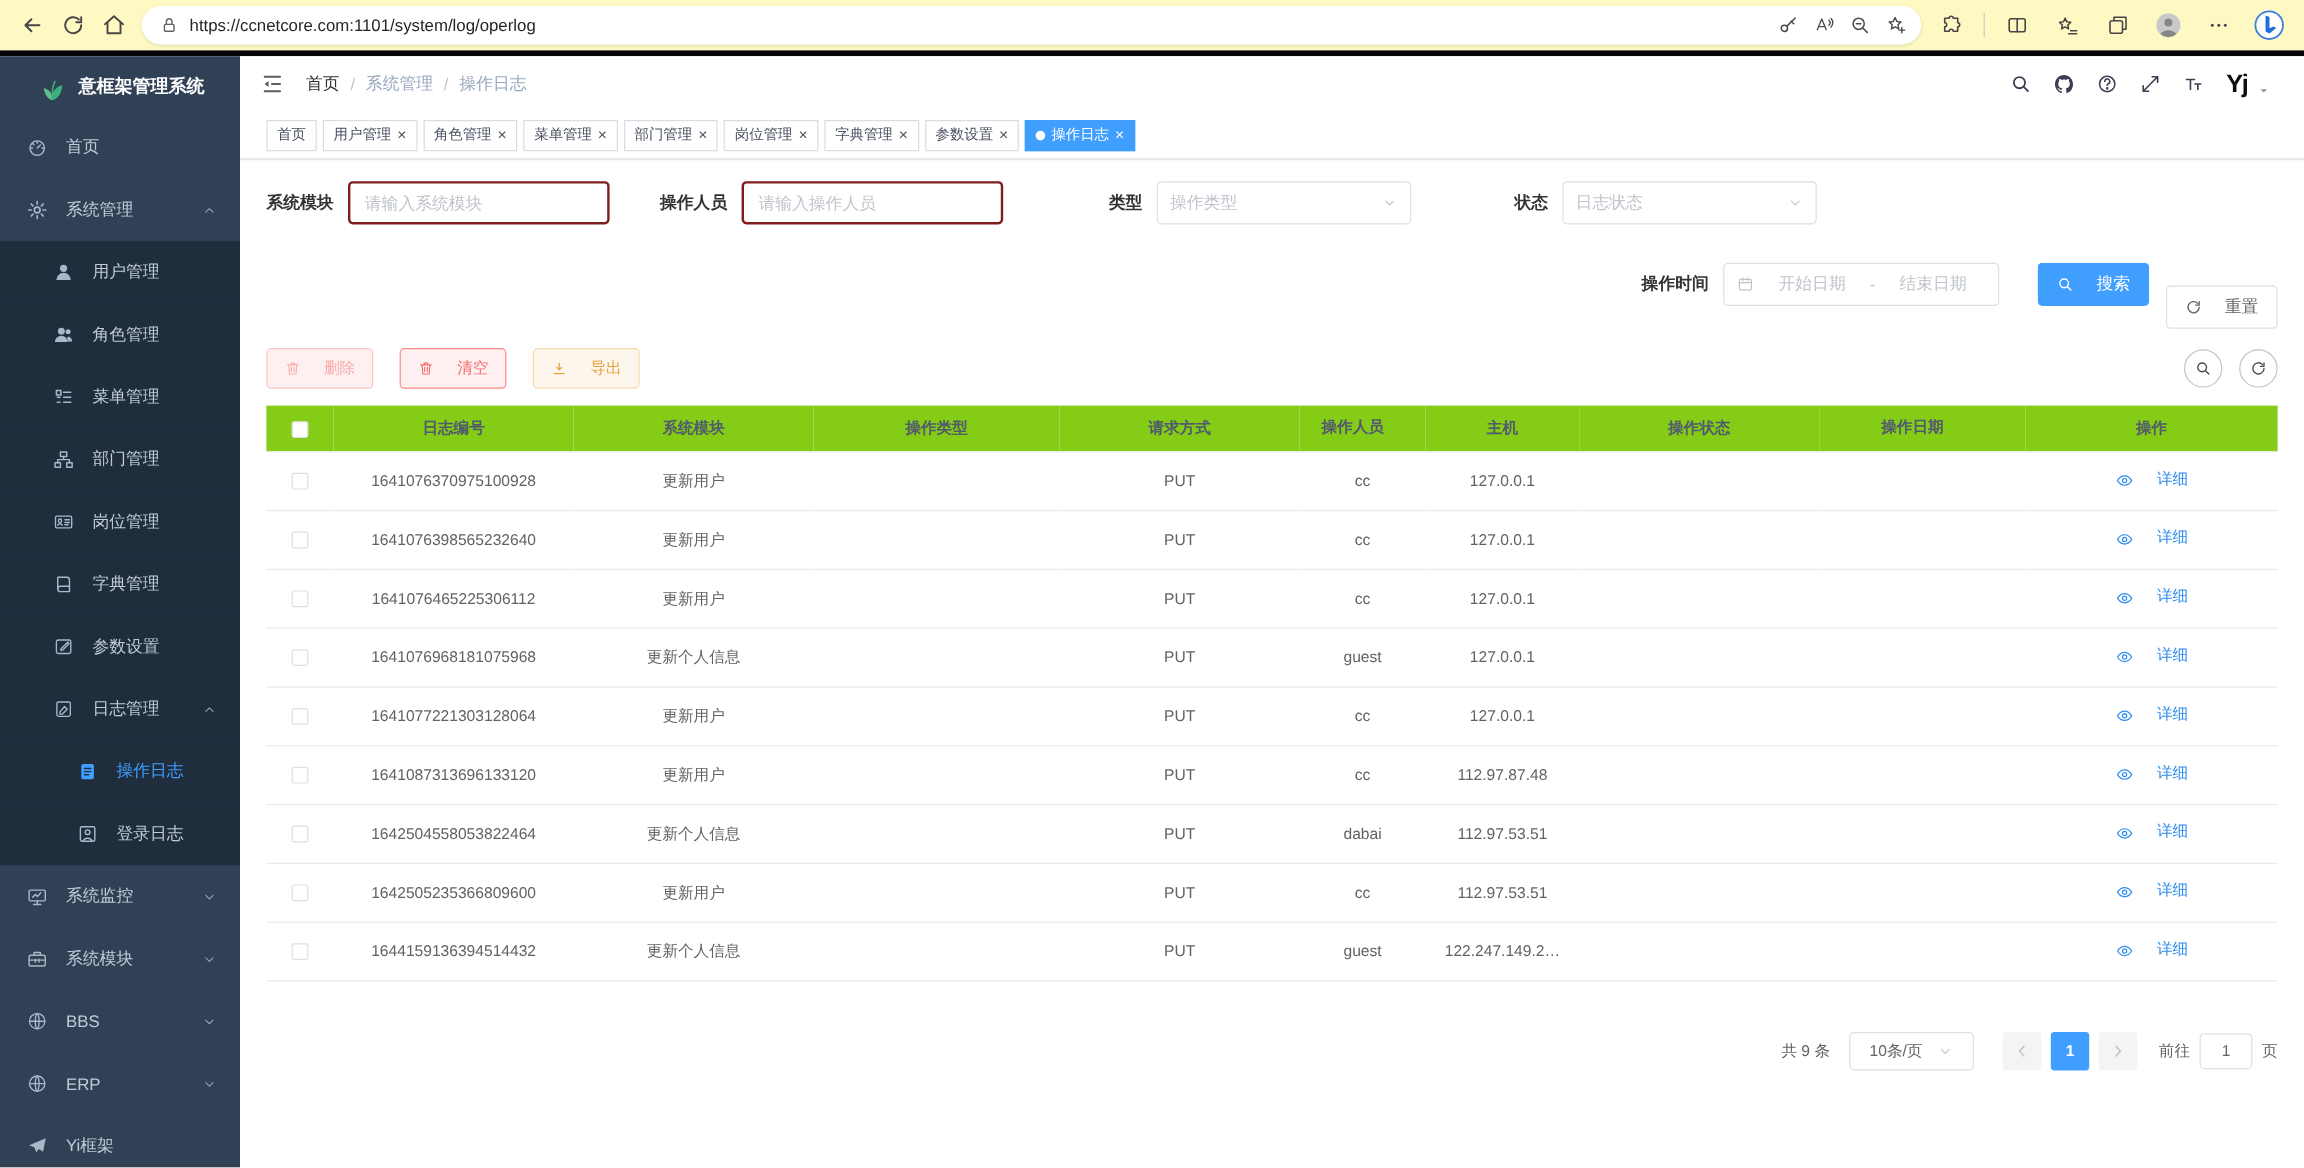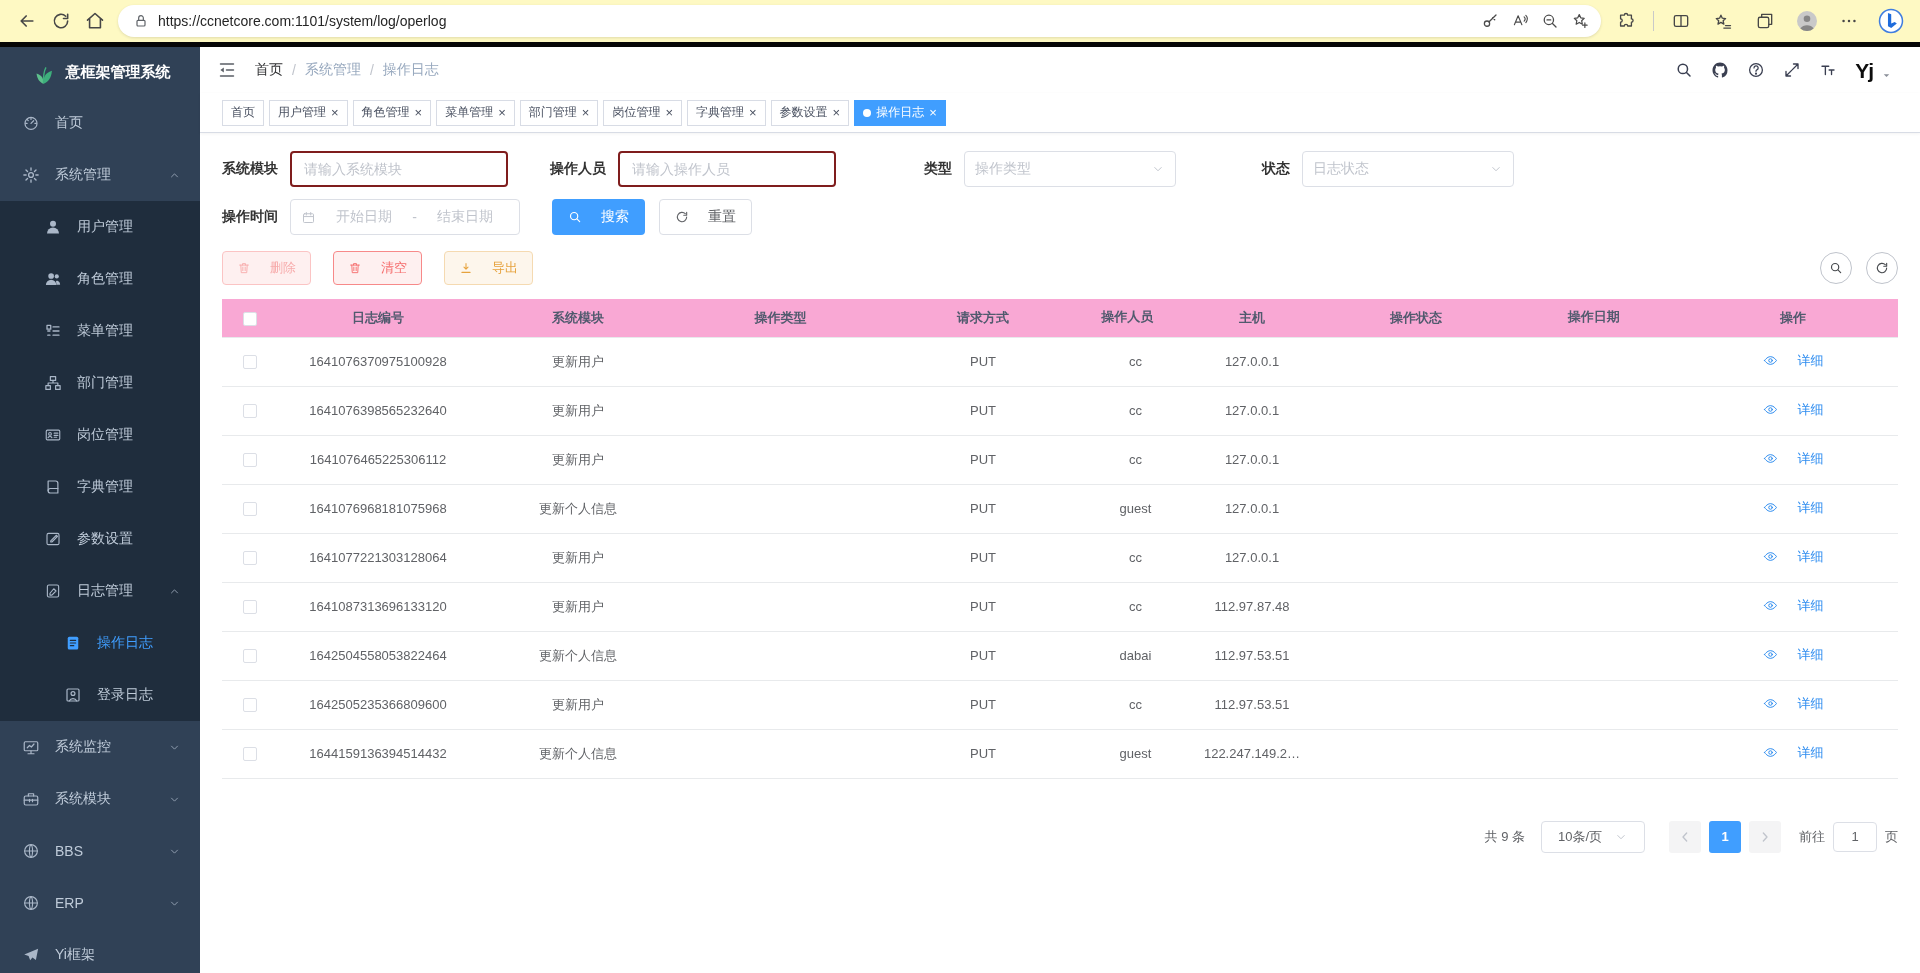--- a/index.html
+++ b/index.html
@@ -56,54 +56,54 @@
   .tags-bar { height:40px; border-bottom:1px solid #d8dce5; box-shadow:0 1px 3px rgba(0,0,0,.05); display:flex; align-items:center; padding-left:22px; gap:5px; background:#fff; }
   .tag { height:26px; border:1px solid #d8dce5; background:#fff; color:#495060; font-size:12px; display:inline-flex; align-items:center; padding:0 8px; gap:5px; cursor:pointer; white-space:nowrap; }
   .tag.active { background:#409eff; border-color:#409eff; color:#fff; }
   .dot { width:8px; height:8px; border-radius:50%; background:#fff; flex:none; }
   .tag-x { font-size:13px; line-height:1; }
 
   
   .content { flex:1; padding:0 22px; }
   .frow { display:flex; align-items:center; }
   .r1 { margin-top:18px; }
-  .r2 { margin-top:12px; }
+  .r2 { margin-top:12px;justify-content:flex-end; }
   .flabel { font-size:14px; font-weight:700; color:#333; margin-right:12px; white-space:nowrap; }
   .g2 { margin-left:42px; } .g3 { margin-left:88px; } .g4 { margin-left:86px; }
   .inp { width:218px; height:36px; border:2px solid #7f1d1d; border-radius:4px; padding:0 12px; font-size:14px; color:#606266; outline:none; font-family:inherit; }
   .inp::placeholder { color:#c0c4cc; }
   .sel { width:212px; height:36px; border:1px solid #dcdfe6; border-radius:4px; display:flex; align-items:center; justify-content:space-between; padding:0 10px; cursor:pointer; background:#fff; }
   .sel-ph { color:#c0c4cc; font-size:14px; }
   .sel-caret { width:14px; height:14px; color:#c0c4cc; flex:none; }
   .date-range { width:230px; height:36px; border:1px solid #dcdfe6; border-radius:4px; display:flex; align-items:center; padding:0 10px; gap:4px; background:#fff; cursor:pointer; }
   .cal { width:15px; height:15px; color:#c0c4cc; flex:none; }
   .d-ph { flex:1; text-align:center; color:#c0c4cc; font-size:14px; }
   .d-sep { color:#c0c4cc; font-size:14px; }
 
   .btn { display:inline-flex; align-items:center; justify-content:center; gap:19px; height:34px; padding:0 14px; border-radius:4px; font-size:13px; border:1px solid transparent; cursor:pointer; background:#fff; font-family:inherit; white-space:nowrap; }
   .b-ic { width:14px; height:14px; flex:none; }
   .btn.primary { background:#409eff; color:#fff; height:36px; font-size:14px; padding:0 15px; margin-left:32px; }
-  .btn.plain { border-color:#dcdfe6; color:#606266; height:36px; font-size:14px; padding:0 15px; margin-left:14px; }
+  .btn.plain { border-color:#dcdfe6; color:#606266; height:36px; font-size:14px; padding:0 15px; margin-left:14px;margin-top:39px; }
   .btn.danger { background:#fef0f0; border-color:#f78989; color:#f56c6c; margin-right:22px; }
   .btn.danger.disabled { border-color:#fbc4c4; color:#f7abab; cursor:not-allowed; }
   .btn.warning { background:#fdf6ec; border-color:#f5dab1; color:#e6a23c; }
   .action-row { display:flex; align-items:center; margin-top:16px; }
   .right-tools { margin-left:auto; display:flex; gap:14px; }
   .cbtn { width:32px; height:32px; padding:8px; border:1px solid #c0c4cc; border-radius:50%; color:#46494d; background:#fff; cursor:pointer; }
 
   
   table.grid { width:100%; border-collapse:collapse; table-layout:fixed; margin-top:14px; }
-  .grid th { background:#f9a8d4; height:38px; font-size:13px; color:#515a6e; font-weight:700; text-align:center; border-bottom:1px solid #e8eaec; white-space:nowrap; }
+  .grid th { background:#84cc16; height:38px; font-size:13px; color:#515a6e; font-weight:700; text-align:center; border-bottom:1px solid #e8eaec; white-space:nowrap; }
   .grid td { height:49px; font-size:13px; color:#606266; text-align:center; border-bottom:1px solid #e8eaec; white-space:nowrap; overflow:hidden; text-overflow:ellipsis; }
   .th-cb, .row-cb { display:inline-block; width:14px; height:14px; border:1px solid #dcdfe6; border-radius:2px; background:#fff; vertical-align:middle; cursor:pointer; }
   .sorter { display:inline-flex; flex-direction:column; vertical-align:middle; margin-left:5px; cursor:pointer; }
   .sorter i { width:0; height:0; border:4px solid transparent; display:block; }
   .c-up { border-bottom-color:#c0c4cc; margin-bottom:2px; }
   .c-down { border-top-color:#c0c4cc; }
-  .detail-link { display:inline-flex; align-items:center; gap:20px; color:#2d8cf0; cursor:pointer; }
+  .detail-link { display:inline-flex; align-items:flex-end; gap:20px; color:#2d8cf0; cursor:pointer; }
   .detail-link .b-ic { width:15px; height:15px; }
 
   
   .pagination { margin-top:42px; display:flex; align-items:center; justify-content:flex-end; font-size:13px; color:#606266; }
   .pg-total { margin-right:16px; }
   .pg-size { width:104px; height:32px; border:1px solid #dcdfe6; border-radius:4px; display:flex; align-items:center; justify-content:center; gap:12px; margin-right:24px; cursor:pointer; background:#fff; }
   .pg-btn { width:32px; height:32px; padding:8px; background:#f4f4f5; border-radius:3px; color:#c0c4cc; cursor:pointer; }
   .pg-page { width:32px; height:32px; background:#409eff; color:#fff; border-radius:3px; display:flex; align-items:center; justify-content:center; margin:0 8px; font-weight:600; cursor:pointer; }
   .pg-goto { margin-left:18px; }
   .pg-input { width:44px; height:30px; border:1px solid #dcdfe6; border-radius:4px; text-align:center; margin:0 8px; font-size:13px; color:#606266; outline:none; font-family:inherit; }

